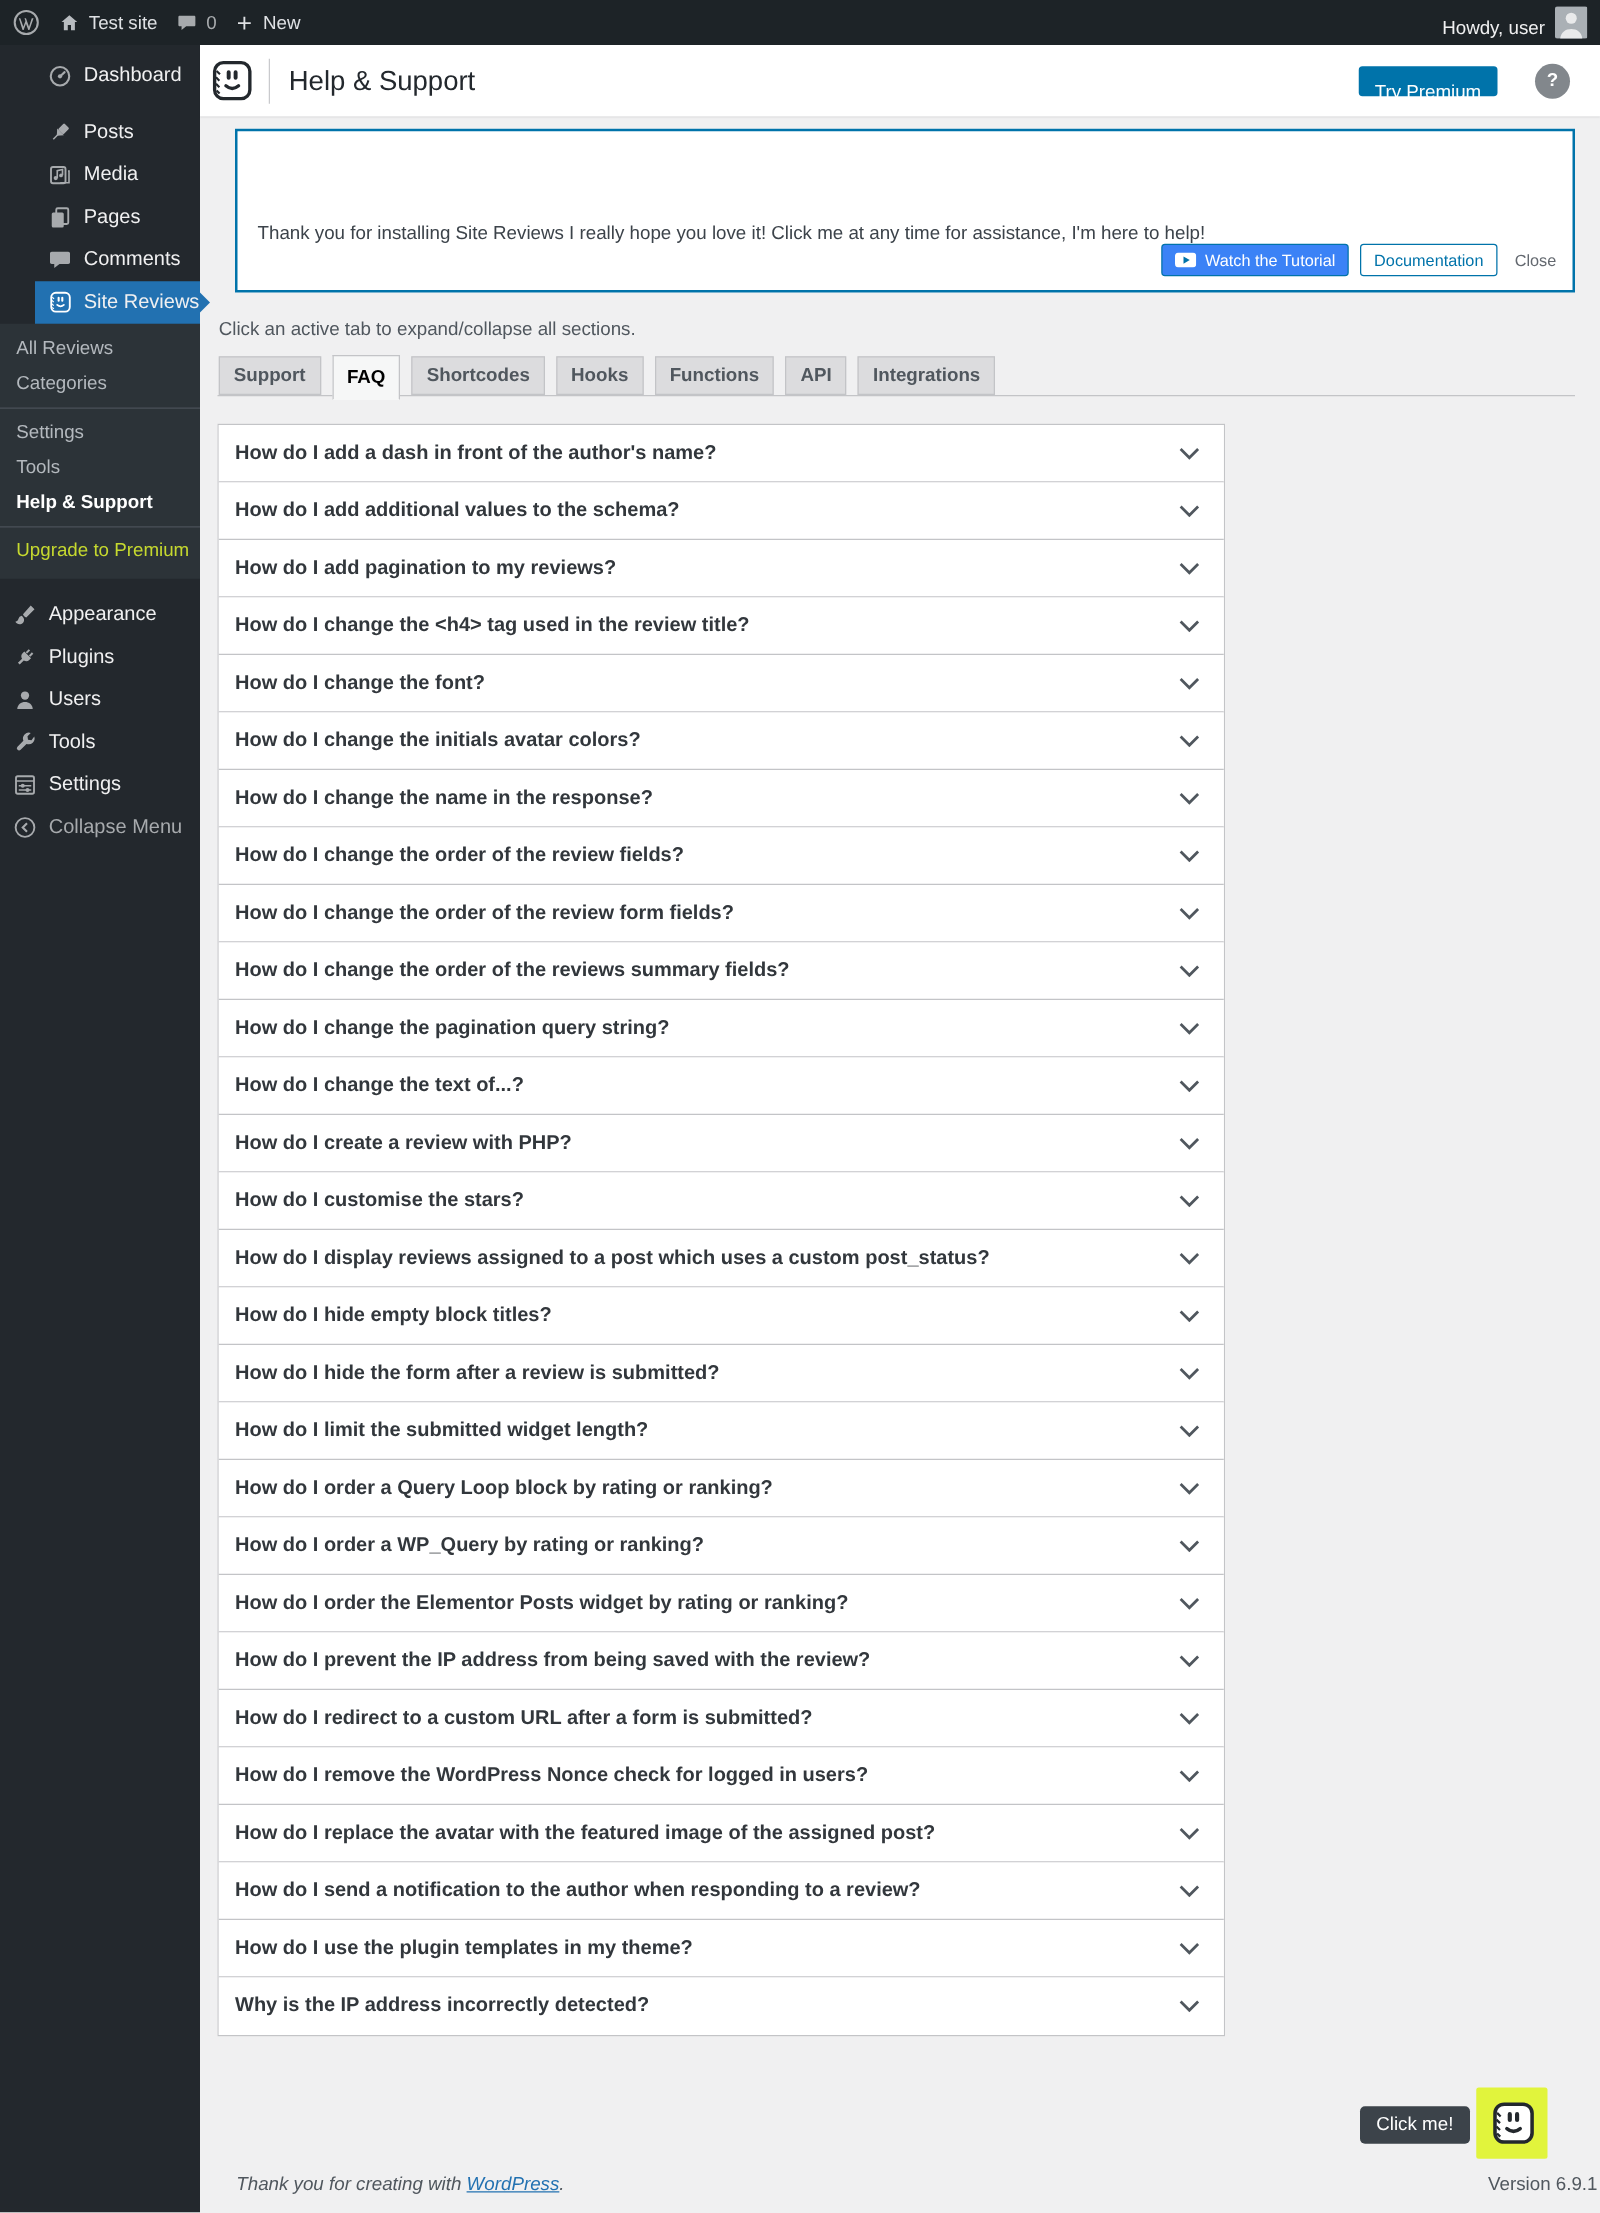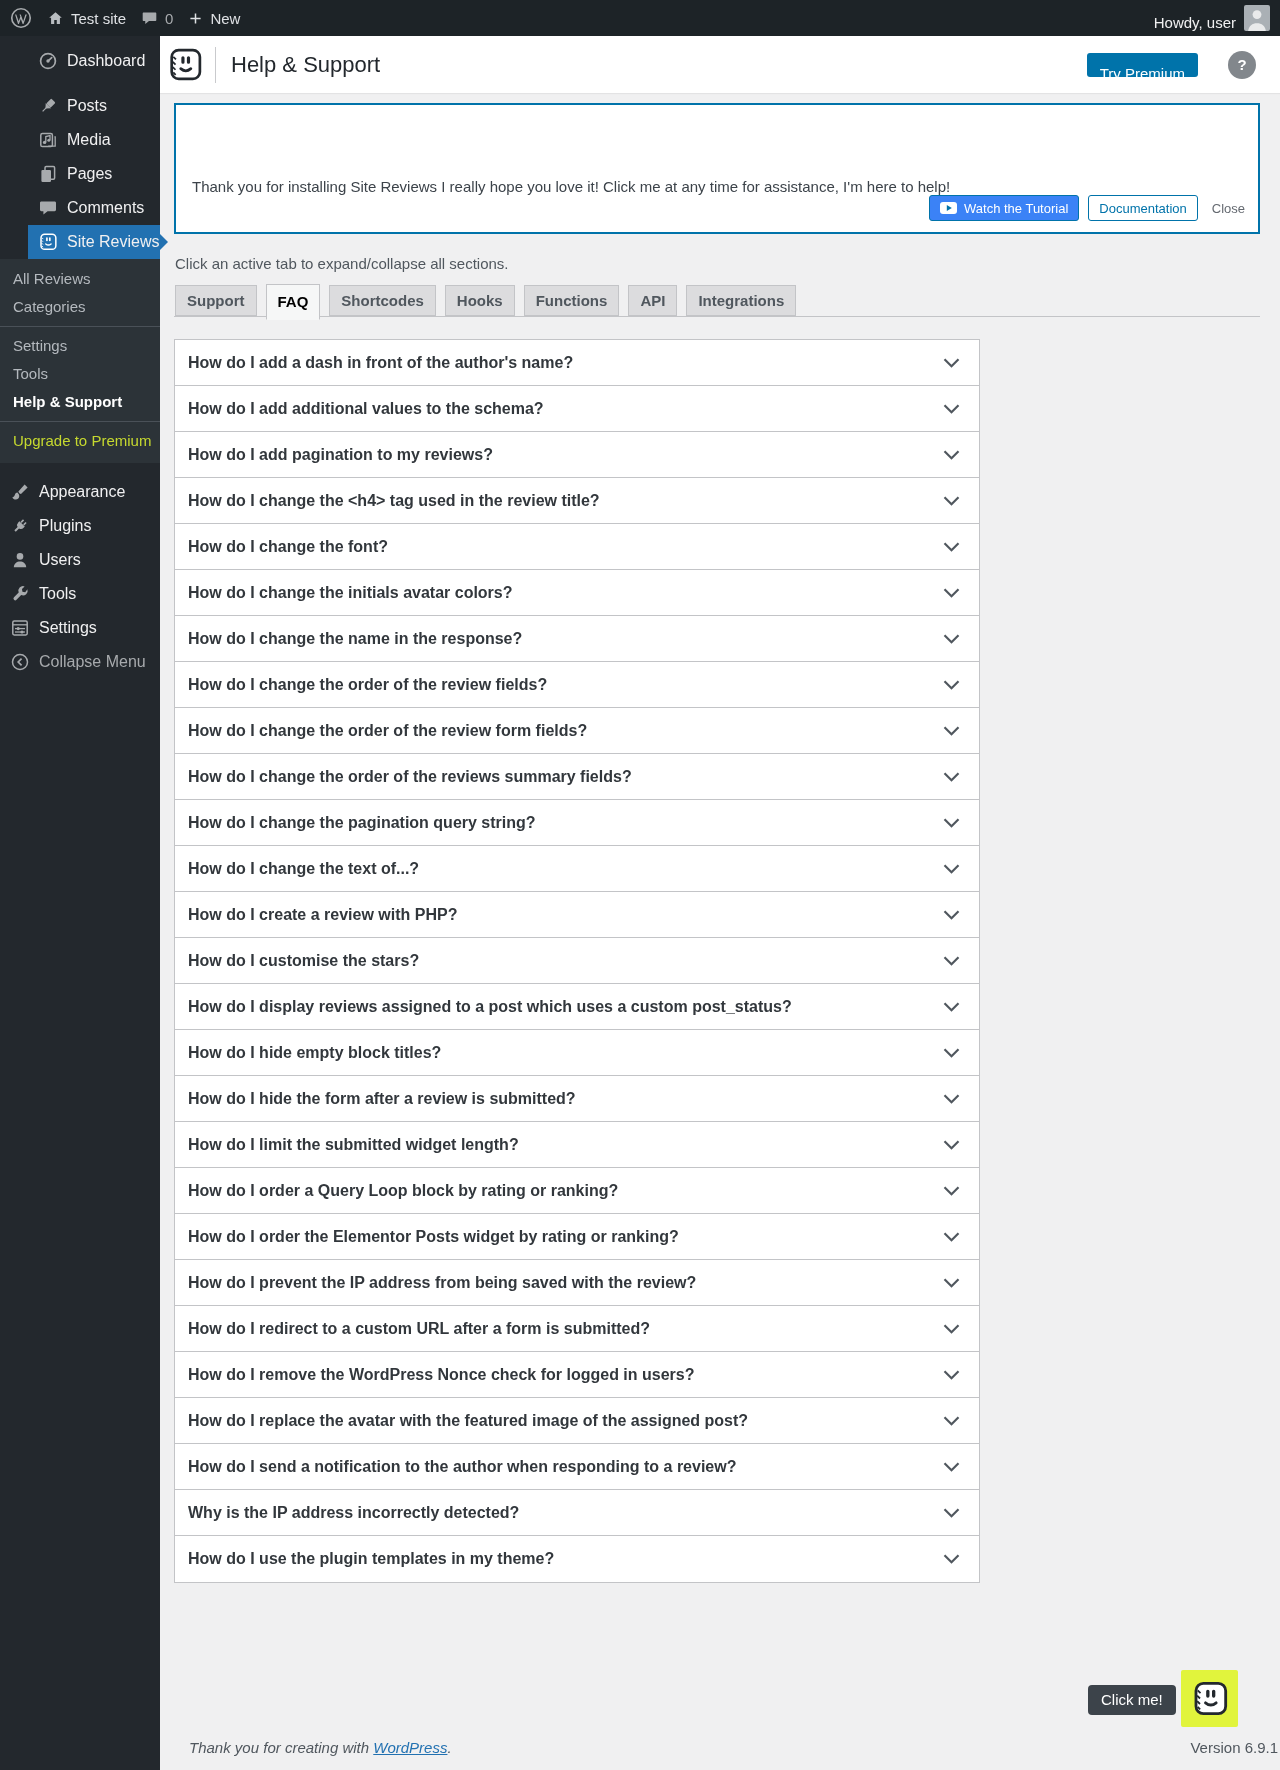--- a/index.html
+++ b/index.html
@@ -42,21 +42,21 @@
   .sr-logo-big { width:38px; height:38px; color:#23282d; flex-shrink:0; }
   .header-divider { width:1px; height:36px; background:#c9cacd; margin:0 15px 0 11px; }
   .page-title { font-size:22px; font-weight:400; color:#23282d; margin:0; }
   .try-premium { margin-left:auto; background:#0073aa; color:#fff; font-size:15px; height:23px;
     padding:12px 13px; border:none; border-radius:3px; cursor:pointer; font-family:inherit; }
   .help-circle { width:28px; height:28px; border-radius:50%; background:#82878c; color:#fff;
     font-weight:700; font-size:15px; display:flex; align-items:center; justify-content:center;
     margin-left:30px; cursor:pointer; }
   .content-pad { padding:10px 20px 0 14px; }
   
-  .notice { position:relative; height:131px; background:#fff; border:2px solid #0073aa; }
+  .notice { position:relative; height:131px; background:#fff; border:2px solid #0073aa;margin-left:14px; }
   .notice-msg { position:absolute; left:16px; top:58px; font-size:15px; color:#3c434a; }
   .notice-actions { position:absolute; right:13px; bottom:11px; display:flex; align-items:center; gap:9px; }
   .btn-watch { display:inline-flex; align-items:center; gap:7px; background:#3b82f6; color:#fff;
     border:1px solid #0073aa; font-size:13px; height:26px; padding:1px 10px; border-radius:3px;
     cursor:pointer; font-family:inherit; }
   .btn-doc { background:#fff; color:#0073aa; border:1px solid #0073aa; font-size:13px; height:26px;
     padding:0 10px; border-radius:3px; cursor:pointer; font-family:inherit; }
   .close-link { font-size:13px; color:#646970; margin-left:5px; cursor:pointer; text-decoration:none; }
   
   .hint { margin:21px 0 0 1px; font-size:15px; color:#50575e; }
@@ -410,20 +410,26 @@
             </svg>
           </div>
 
           <div class="faq-item">
             <span class="faq-q">How do I order a Query Loop block by rating or ranking?</span>
             <svg class="chev" width="17" height="10" viewBox="0 0 17 10">
               <polyline points="1.5,1.2 8.5,8.2 15.5,1.2" fill="none" stroke="#50575e" stroke-width="2.2"></polyline>
             </svg>
           </div>
 
+          <div class="faq-item">
+            <span class="faq-q">How do I order a WP_Query by rating or ranking?</span>
+            <svg class="chev" width="17" height="10" viewBox="0 0 17 10">
+              <polyline points="1.5,1.2 8.5,8.2 15.5,1.2" fill="none" stroke="#50575e" stroke-width="2.2"></polyline>
+            </svg>
+          </div>
 
           <div class="faq-item">
             <span class="faq-q">How do I order the Elementor Posts widget by rating or ranking?</span>
             <svg class="chev" width="17" height="10" viewBox="0 0 17 10">
               <polyline points="1.5,1.2 8.5,8.2 15.5,1.2" fill="none" stroke="#50575e" stroke-width="2.2"></polyline>
             </svg>
           </div>
 
           <div class="faq-item">
             <span class="faq-q">How do I prevent the IP address from being saved with the review?</span>
@@ -454,28 +460,28 @@
           </div>
 
           <div class="faq-item">
             <span class="faq-q">How do I send a notification to the author when responding to a review?</span>
             <svg class="chev" width="17" height="10" viewBox="0 0 17 10">
               <polyline points="1.5,1.2 8.5,8.2 15.5,1.2" fill="none" stroke="#50575e" stroke-width="2.2"></polyline>
             </svg>
           </div>
 
           <div class="faq-item">
+            <span class="faq-q">How do I use the plugin templates in my theme?</span>
+            <svg class="chev" width="17" height="10" viewBox="0 0 17 10">
+              <polyline points="1.5,1.2 8.5,8.2 15.5,1.2" fill="none" stroke="#50575e" stroke-width="2.2"></polyline>
+            </svg>
+          </div>
+
+          <div class="faq-item">
             <span class="faq-q">Why is the IP address incorrectly detected?</span>
-            <svg class="chev" width="17" height="10" viewBox="0 0 17 10">
-              <polyline points="1.5,1.2 8.5,8.2 15.5,1.2" fill="none" stroke="#50575e" stroke-width="2.2"></polyline>
-            </svg>
-          </div>
-
-          <div class="faq-item">
-            <span class="faq-q">How do I use the plugin templates in my theme?</span>
             <svg class="chev" width="17" height="10" viewBox="0 0 17 10">
               <polyline points="1.5,1.2 8.5,8.2 15.5,1.2" fill="none" stroke="#50575e" stroke-width="2.2"></polyline>
             </svg>
           </div>
         </div>
     </div>
   </main>
 </div>
 
 <div class="click-me">Click me!</div>

